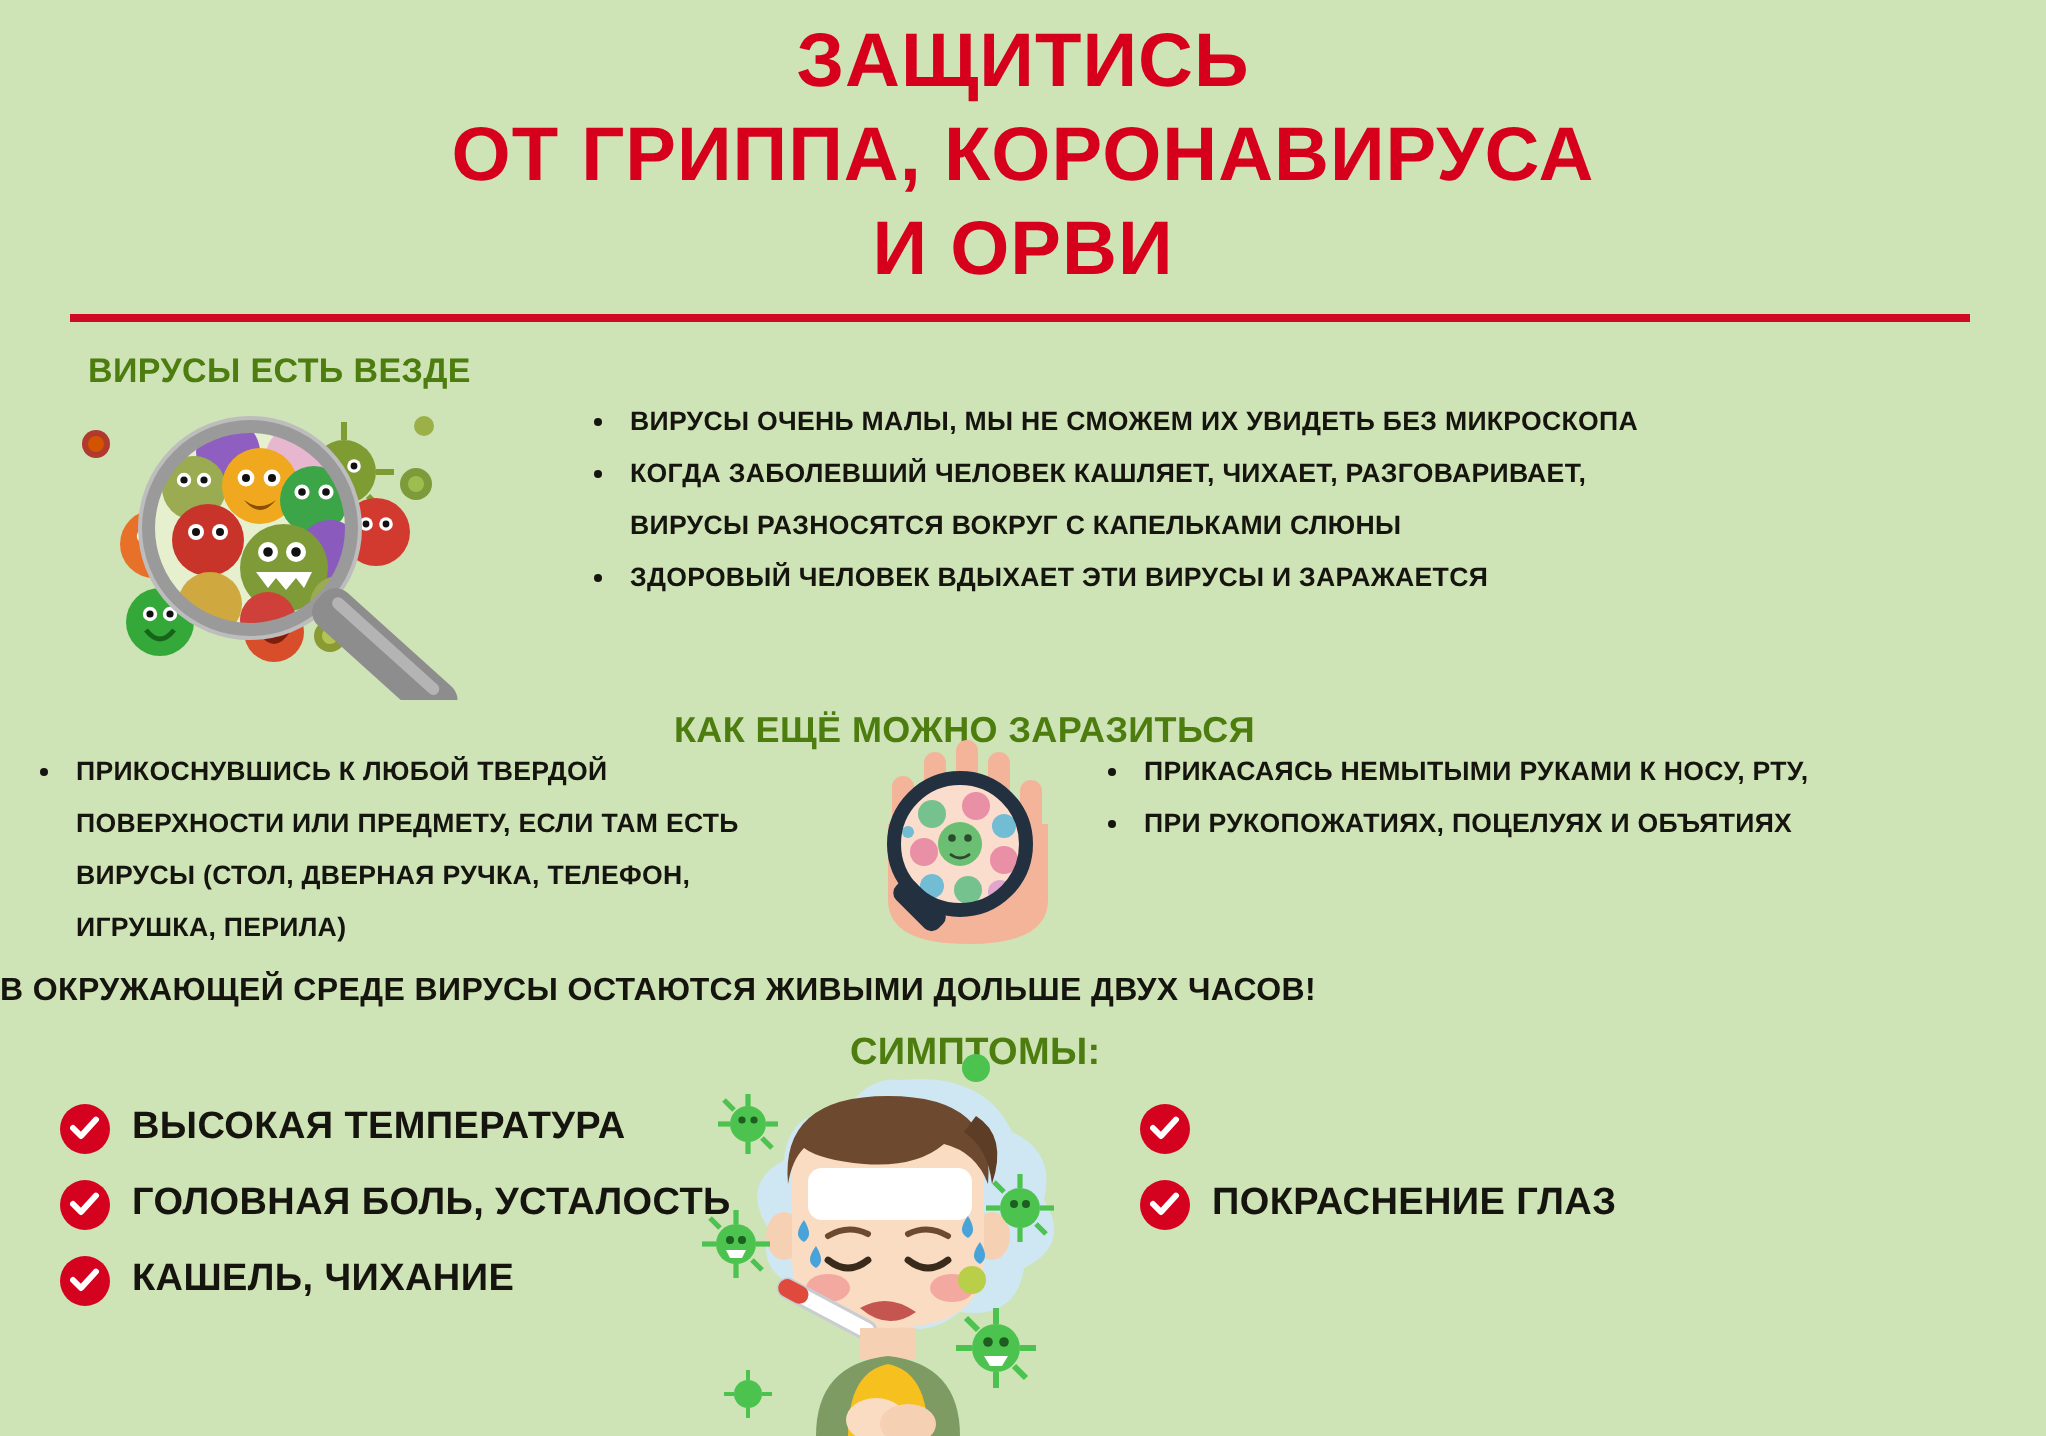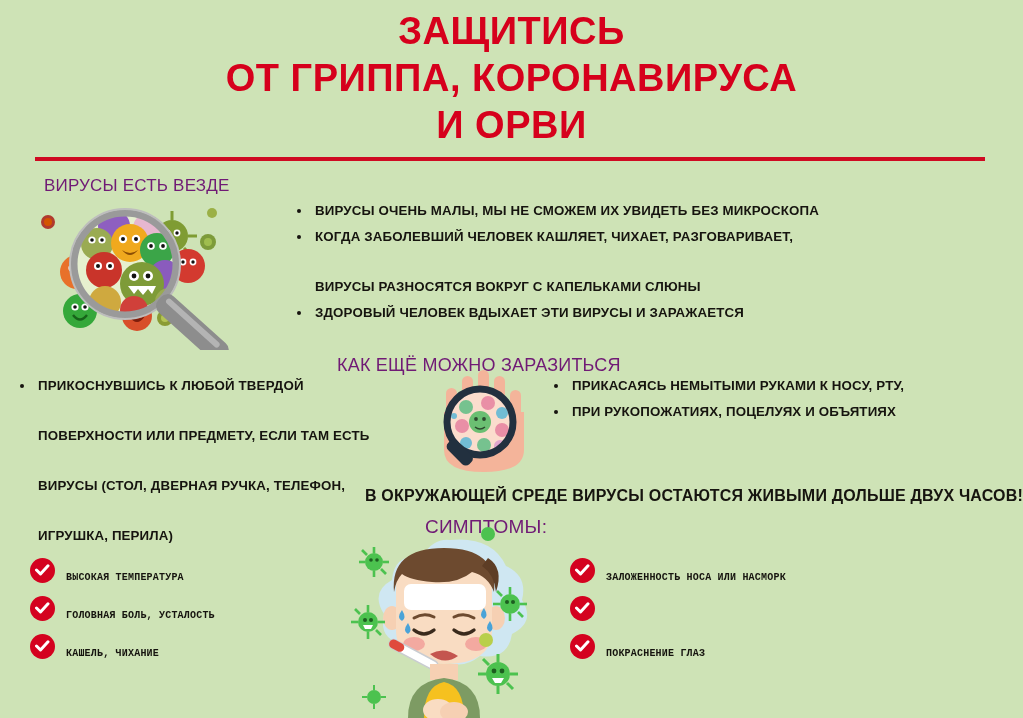--- a/index.html
+++ b/index.html
@@ -27,22 +27,22 @@
     white-space:nowrap;
   }
   .divider {
     position:absolute; left:35px; top:157px; width:950px; height:4px;
     background:#cf0a22;
   }
 
   
   .head-red {
     position:absolute;
-    color:#701a75;
-    font-weight:normal;
+    color:#4d7c0f;
+    font-weight:bold;
     font-size:17px;
     letter-spacing:0.2px;
     white-space:nowrap;
   }
   #head-everywhere { left:44px; top:176px; }
   #head-howelse   { left:337px; top:331px; font-size:18px;margin-top:24px; }
   #head-symptoms  { left:425px; top:516px; font-size:19px; }
 
   
   .blist { position:absolute; list-style:none; }
@@ -54,43 +54,42 @@
     font-size:13.3px;
     line-height:26px;
     letter-spacing:0.15px;
   }
   .blist li::before {
     content:"";
     position:absolute; left:4px; top:11px;
     width:4px; height:4px; border-radius:50%;
     background:#16140f;
   }
-  .blist li .cont { display:block; padding-left:0;margin-top:24px; }
+  .blist li .cont { display:block; padding-left:0; }
   .blist li .cont::before { display:none; }
 
   #list-top     { left:293px; top:198px; width:620px; }
   #list-touch   { left:16px;  top:373px; width:400px; }
   #list-hands   { left:550px; top:373px; width:420px; }
 
   
   .statement {
     position:absolute; left:0; top:487px; width:1023px;
-    text-align:right;
+    text-align:left;
     color:#16140f; font-weight:bold; font-size:16px;
     letter-spacing:0.2px;
   }
 
   
   .clist { position:absolute; list-style:none; }
   .clist li {
-    display:flex; align-items:flex-end;
+    display:flex; align-items:center;
     height:38px;
-    color:#16140f; font-weight:bold; font-size:10px;
+    color:#16140f; font-weight:bold; font-size:19px;
     letter-spacing:0.2px;
-    font-family:Liberation Mono, monospace;
   }
   .check {
     flex:0 0 auto;
     width:25px; height:25px; border-radius:50%;
     background:#d4021f;
     margin-right:11px;
     position:relative;
   }
   .check svg { position:absolute; left:5px; top:6px; }
   #clist-left  { left:30px;  top:545px; }
@@ -440,28 +439,20 @@
     </li>
   </ul>
 
   <ul class="clist" id="clist-right">
     <li>
       <span class="check">
         <svg width="15" height="13" viewBox="0 0 15 13">
             <path d="M1.5 6 L5.5 10 L13 1.8" stroke="#fff" stroke-width="3" fill="none" stroke-linecap="round" stroke-linejoin="round"></path>
           </svg>
       </span>
-      <span>ЗАЛОЖЕННОСТЬ НОСА ИЛИ НАСМОРК</span>
-    </li>
-    <li>
-      <span class="check">
-        <svg width="15" height="13" viewBox="0 0 15 13">
-            <path d="M1.5 6 L5.5 10 L13 1.8" stroke="#fff" stroke-width="3" fill="none" stroke-linecap="round" stroke-linejoin="round"></path>
-          </svg>
-      </span>
     </li>
     <li>
       <span class="check">
         <svg width="15" height="13" viewBox="0 0 15 13">
             <path d="M1.5 6 L5.5 10 L13 1.8" stroke="#fff" stroke-width="3" fill="none" stroke-linecap="round" stroke-linejoin="round"></path>
           </svg>
       </span>
       <span>ПОКРАСНЕНИЕ ГЛАЗ</span>
     </li>
   </ul>

